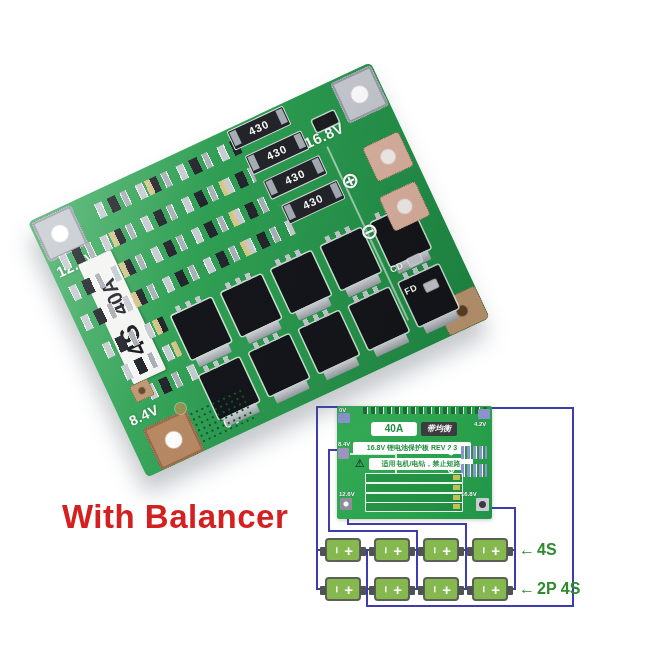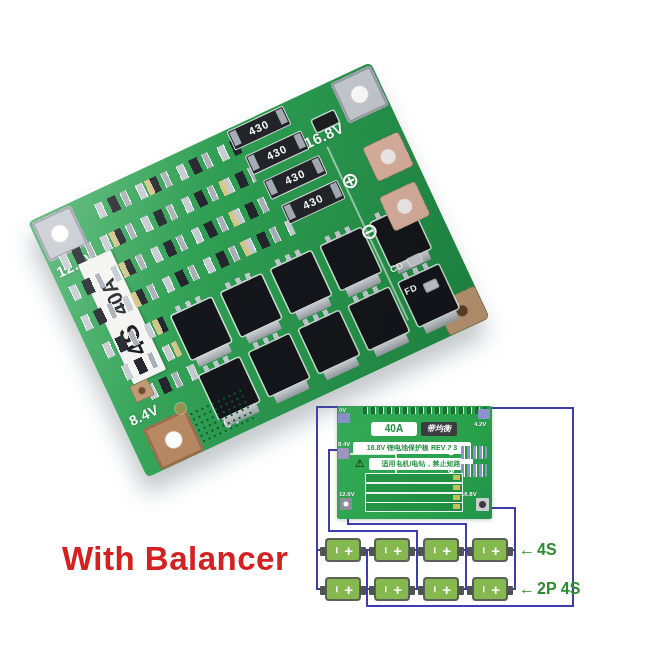--- a/index.html
+++ b/index.html
@@ -81,21 +81,21 @@
     position:absolute;left:64px;top:240px;width:58px;height:34px;
     background-image:radial-gradient(#0a5c2c 1.2px,rgba(0,0,0,0) 1.4px);background-size:6px 6px;
   }
   .olive-dot{position:absolute;left:54px;top:228px;width:11px;height:11px;border-radius:50%;background:#97934f;box-shadow:0 0 0 1px rgba(255,255,255,.4);}
   .edge-trace{position:absolute;left:302px;top:58px;width:2px;height:192px;background:rgba(255,255,255,.55);border-radius:2px;}
   .bronze-mini{position:absolute;left:22px;top:192px;width:18px;height:16px;background:radial-gradient(circle,#6b4a33 0 3px,#c09a74 4px);border-radius:2px;border:1px dotted rgba(40,25,12,.5);}
 
   
   .caption{
     position:absolute;left:62px;top:498px;font-size:33px;font-weight:bold;
-    color:var(--caption_red,#d42020);letter-spacing:.5px;z-index:1;margin-top:42px;
+    color:var(--caption_red,#d42020);letter-spacing:.5px;z-index:1;
   }
 
   
   .wire{position:absolute;background:var(--wire,#3d3dae);z-index:1;}
 
   
   .mini-board{
     position:absolute;left:337px;top:406px;width:155px;height:113px;
     background:linear-gradient(120deg,#35ab57,#28a04a 70%,#21934a);
     border-radius:2px;z-index:2;box-shadow:0 1px 4px rgba(60,80,60,.3);

